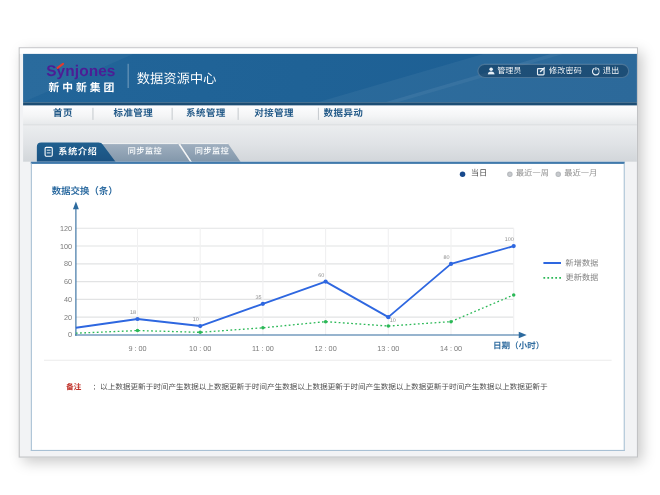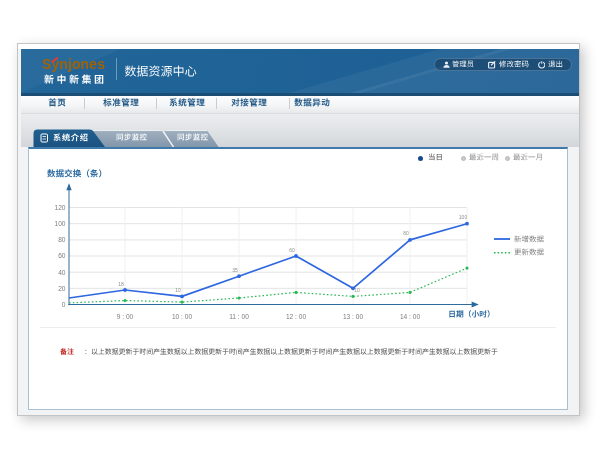--- a/index.html
+++ b/index.html
@@ -3,21 +3,21 @@
 *{margin:0;padding:0;box-sizing:border-box}
 html,body{width:600px;height:450px;background:#fff;font-family:"Liberation Sans",sans-serif;overflow:hidden}
 #page{position:relative;width:600px;height:450px;background:#fff}
 #app{position:absolute;left:17px;top:43px;width:563px;height:373px;background:#f2f3f5;border:1px solid #c2c3c5;box-shadow:4px 4px 12px rgba(0,0,0,0.22)}
 #topstrip{position:absolute;left:18px;top:44px;width:561px;height:5px;background:#fff}
 #header{position:absolute;left:21px;top:49px;width:558px;height:44px;background:linear-gradient(100deg,#226599 0%,#1f6296 45%,#1d5e93 100%);overflow:hidden}
 #header .sh1{position:absolute;left:0;top:0;width:100%;height:100%;background:rgba(255,255,255,0.07);clip-path:polygon(59% 100%,86% 0,100% 0,100% 100%)}
 #header .sh3{position:absolute;left:0;top:0;width:100%;height:100%;background:rgba(255,255,255,0.05);clip-path:polygon(48% 100%,75% 0,88% 0,61% 100%)}
 #header .sh2{position:absolute;left:0;top:0;width:30%;height:100%;background:rgba(255,255,255,0.04);clip-path:polygon(0 0,60% 0,0 100%)}
 #logoy{position:absolute;left:50.5px;top:59px;width:7.5px;height:2.4px;background:#e23b2e;transform:rotate(-36deg);border-radius:1.2px}
-#lsyn{position:absolute;left:42px;top:56px;color:#a16207;font-size:14px;font-weight:700;letter-spacing:0.1px}
+#lsyn{position:absolute;left:42px;top:56px;color:#4c1d95;font-size:14px;font-weight:700;letter-spacing:0.1px}
 #hdivider{position:absolute;left:116px;top:58px;width:1px;height:22px;background:rgba(255,255,255,0.35)}
 #pill{position:absolute;left:434px;top:57.5px;width:138px;height:13px;border-radius:7px;background:rgba(7,38,66,0.40);border:1px solid rgba(160,190,215,0.35)}
 #navband{position:absolute;left:21px;top:93px;width:558px;height:2.8px;background:#1c4d74}
 #nav{position:absolute;left:21px;top:95.8px;width:558px;height:17.2px;background:linear-gradient(#fdfdfe 0%,#f4f5f6 55%,#e7e9eb 100%)}
 .nsep{position:absolute;top:98px;width:1px;height:11px;background:#c9cdd1}
 #strip{position:absolute;left:21px;top:113px;width:558px;height:34px;background:linear-gradient(#ebedef 0%,#e0e3e6 50%,#d2d6da 100%);border-top:1px solid #d9dcdf}
 #panel{position:absolute;left:28px;top:147px;width:540px;height:263px;background:#fff;border:1px solid #a8c0d4;border-top:2.5px solid #4079ab}
 .dot{position:absolute;width:5px;height:5px;border-radius:50%}
 #notesep{position:absolute;left:40px;top:327px;width:516px;height:1px;background:#ededed}
 </style></head><body>

